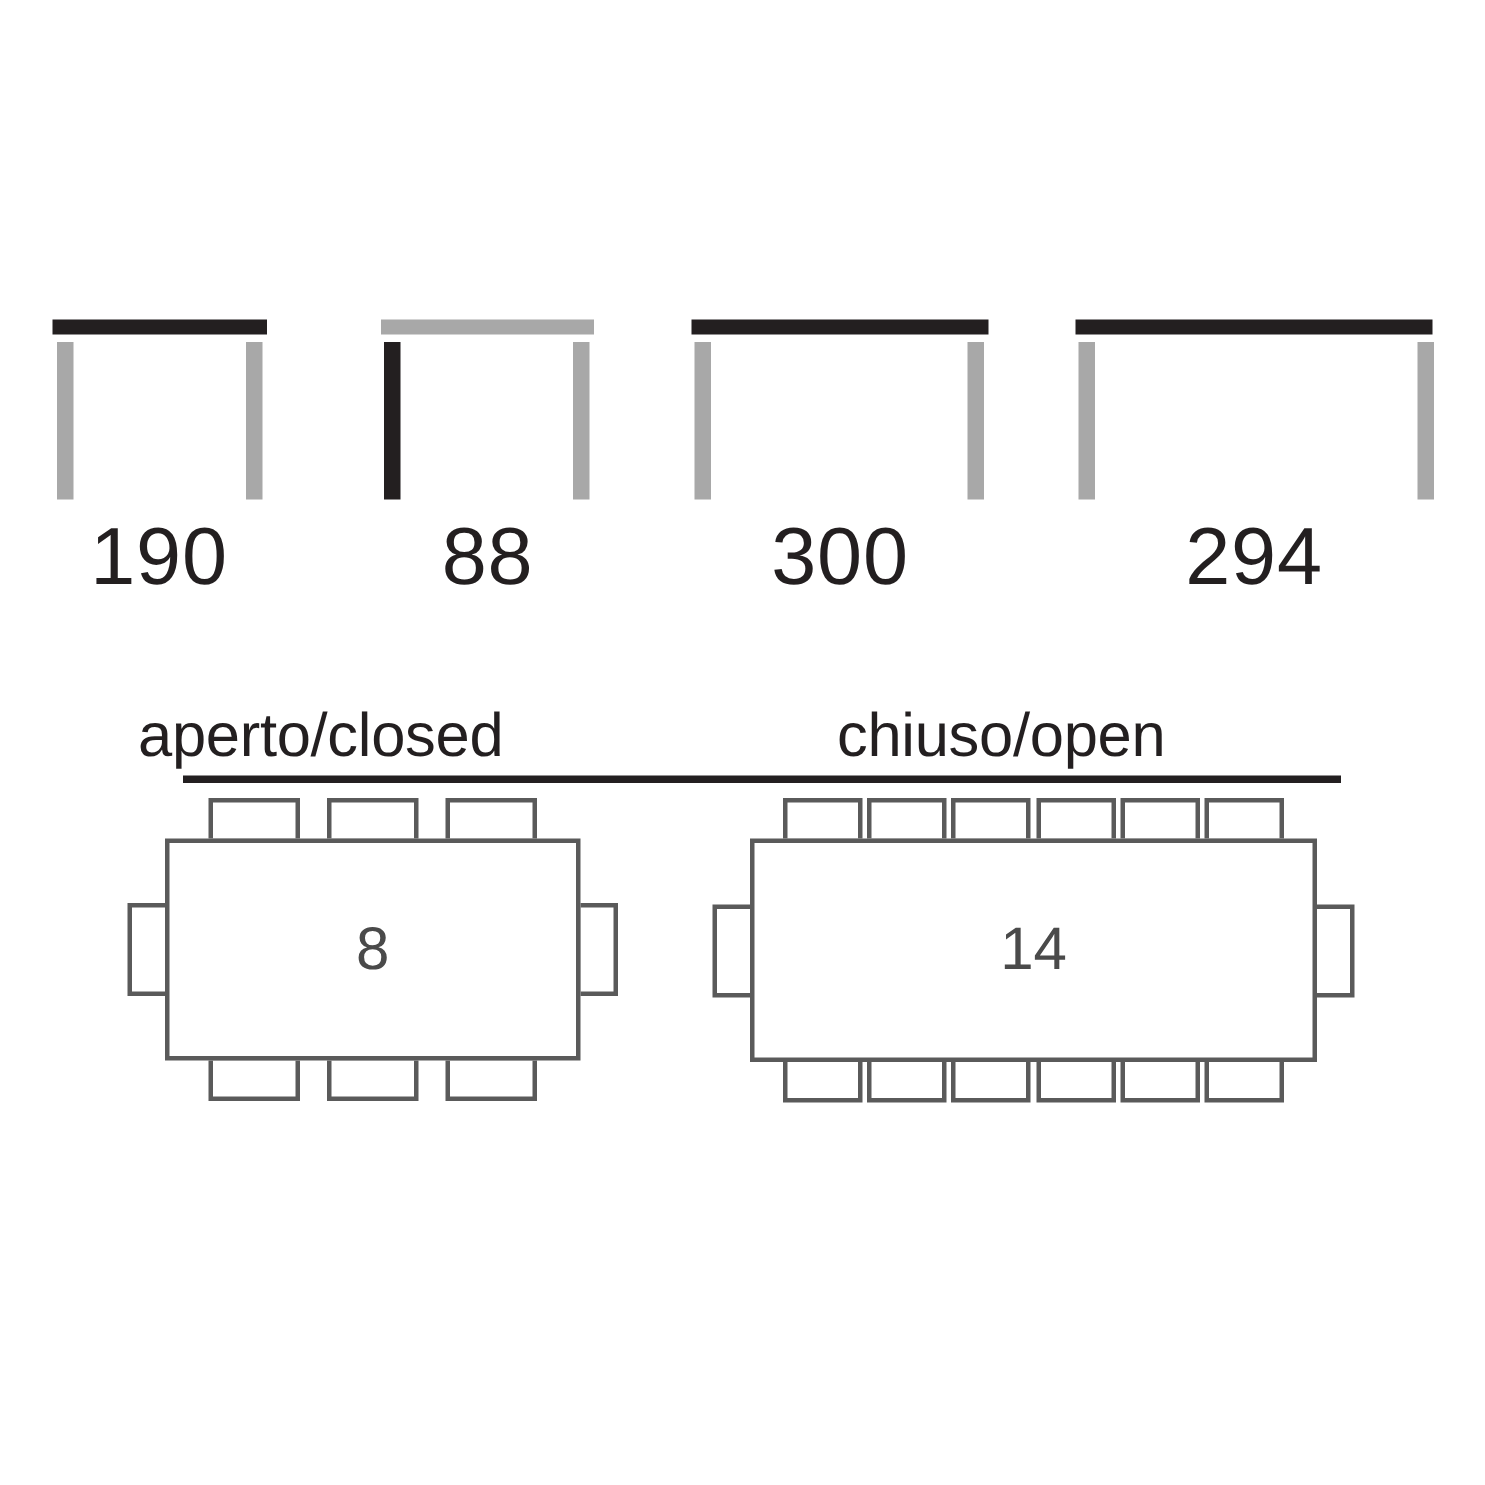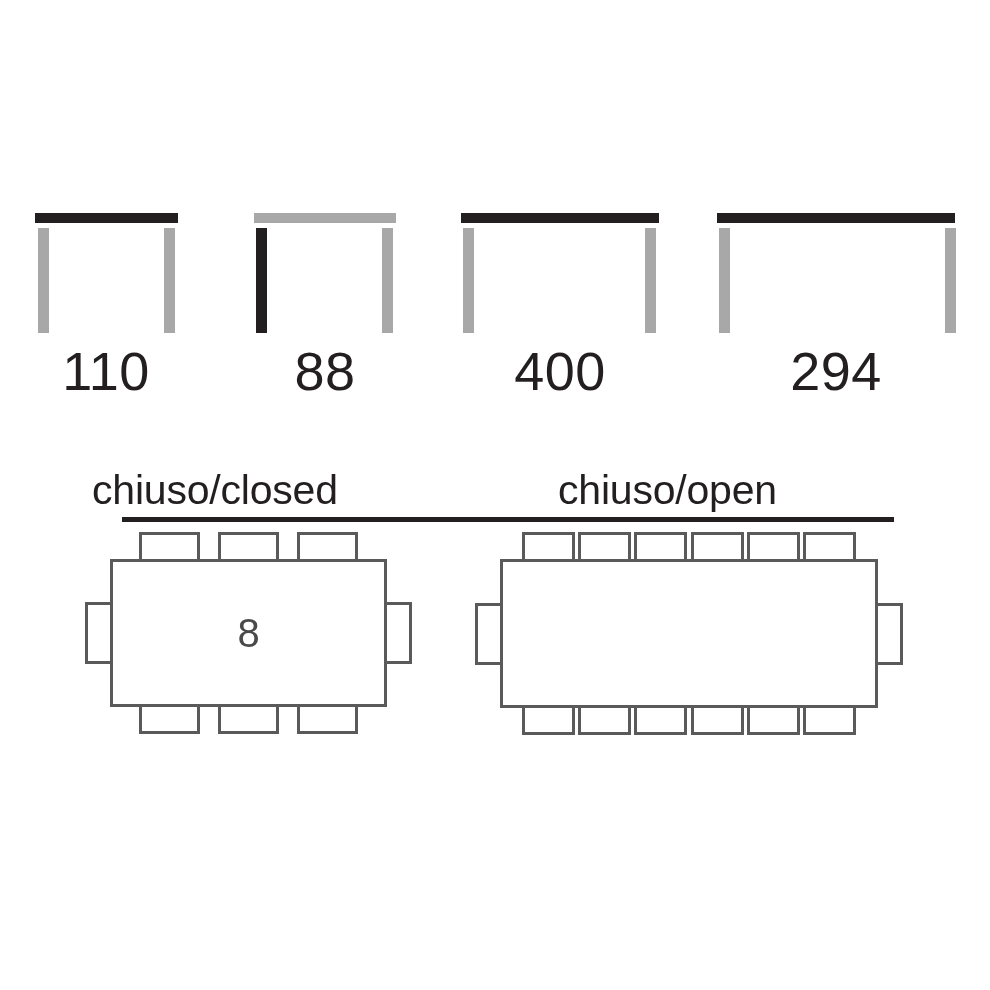--- a/index.html
+++ b/index.html
@@ -103,56 +103,57 @@
 
 <div id="page">
 
   <div class="elevation-row">
 
     <div class="elevation" style="left:35px; top:213px; width:143px; height:120px;">
       <div class="elev-top" style="width:143px; background:#231f20;"></div>
       <div class="elev-leg" style="left:3px; background:#a8a8a8;"></div>
       <div class="elev-leg" style="left:129px; background:#a8a8a8;"></div>
     </div>
-    <div class="dim-label" style="left:36px; width:140px;">110</div>
+    <div class="dim-label" style="left:36px; width:140px;">190</div>
 
     <div class="elevation" style="left:254px; top:213px; width:142px; height:120px;">
       <div class="elev-top" style="width:142px; background:#a8a8a8;"></div>
       <div class="elev-leg" style="left:2px; background:#231f20;"></div>
       <div class="elev-leg" style="left:128px; background:#a8a8a8;"></div>
     </div>
     <div class="dim-label" style="left:255px; width:140px;">88</div>
 
     <div class="elevation" style="left:461px; top:213px; width:198px; height:120px;">
       <div class="elev-top" style="width:198px; background:#231f20;"></div>
       <div class="elev-leg" style="left:2px; background:#a8a8a8;"></div>
       <div class="elev-leg" style="left:184px; background:#a8a8a8;"></div>
     </div>
-    <div class="dim-label" style="left:465px; width:190px;">400</div>
+    <div class="dim-label" style="left:465px; width:190px;">300</div>
 
     <div class="elevation" style="left:717px; top:213px; width:238px; height:120px;">
       <div class="elev-top" style="width:238px; background:#231f20;"></div>
       <div class="elev-leg" style="left:2px; background:#a8a8a8;"></div>
       <div class="elev-leg" style="left:228px; background:#a8a8a8;"></div>
     </div>
     <div class="dim-label" style="left:741px; width:190px;">294</div>
   </div>
 
-  <div class="plan-caption" style="left:92px; top:470px;">chiuso/closed</div>
+  <div class="plan-caption" style="left:92px; top:470px;">aperto/closed</div>
   <div class="plan-caption" style="left:558px; top:470px;">chiuso/open</div>
 
   <div class="section-rule"></div>
 
   <div class="plan" style="left:0; top:0; width:990px; height:990px;">
     <div class="plan-body" style="left:110px; top:559px; width:277px; height:148px;"></div>
     <div class="seat-count" style="left:110px; top:613px; width:277px;">8</div>
   </div>
 
   <div class="plan" style="left:0; top:0; width:990px; height:990px;">
     <div class="plan-body" style="left:500px; top:559px; width:378px; height:149px;"></div>
+    <div class="seat-count" style="left:500px; top:613px; width:378px;">14</div>
   </div>
 
   <div id="seat-layer" style="position:absolute; left:0; top:0; width:990px; height:990px;">
       <div class="seat" style="left: 139.48px; width: 60.04px; height: 30px; top: 532px;"></div>
       <div class="seat" style="left: 218.48px; width: 60.04px; height: 30px; top: 532px;"></div>
       <div class="seat" style="left: 297.48px; width: 60.04px; height: 30px; top: 532px;"></div>
       <div class="seat" style="left: 139.48px; width: 60.04px; height: 30px; top: 704px;"></div>
       <div class="seat" style="left: 218.48px; width: 60.04px; height: 30px; top: 704px;"></div>
       <div class="seat" style="left: 297.48px; width: 60.04px; height: 30px; top: 704px;"></div>
       <div class="seat" style="width: 28px; height: 62px; top: 602px; left: 85px;"></div>

